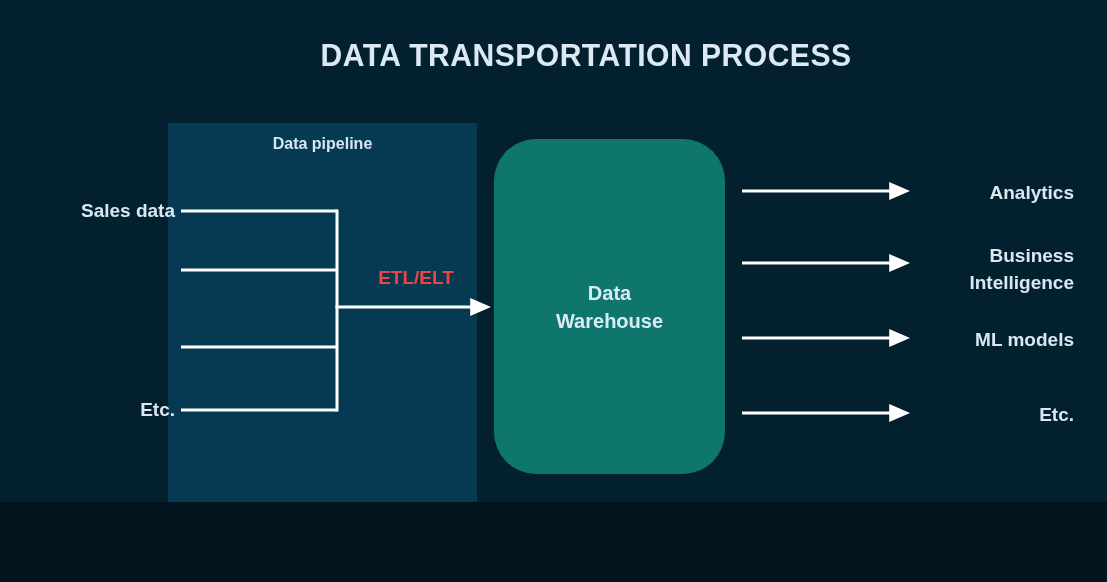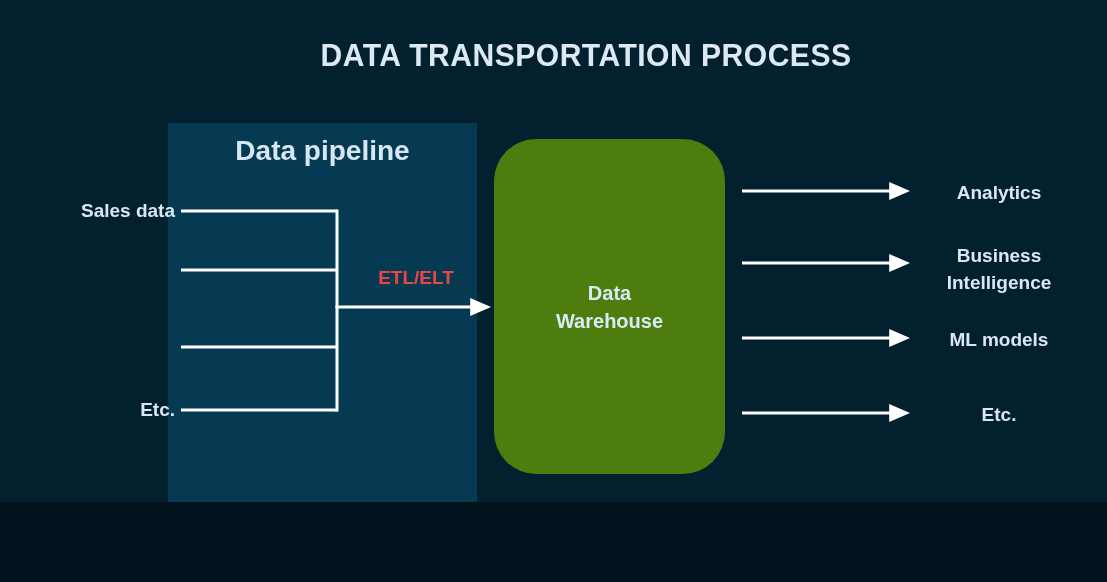--- a/index.html
+++ b/index.html
@@ -27,28 +27,28 @@
     position:absolute;
     left:168px;top:123px;
     width:309px;height:406px;
     background:#07405b;
     background:#063a53;
   }
   .pipeline-label{
     position:absolute;
     left:0;top:12px;width:100%;
     text-align:center;
-    font-size:28px;font-weight:bold;
+    font-size:16px;font-weight:bold;
     color:#d6e7f2;
   }
   .warehouse-box{
     position:absolute;
     left:494px;top:139px;
     width:231px;height:335px;
-    background:#4d7c0f;
+    background:#0f766e;
     border-radius:42px;
     display:flex;align-items:center;justify-content:center;
   }
   .warehouse-label{
     width:150px;
     text-align:center;
     font-size:20px;font-weight:bold;
     line-height:28px;
     color:#d9ecf5;
   }
@@ -67,21 +67,21 @@
   .etl-label{
     position:absolute;
     left:346px;top:267px;width:140px;
     text-align:center;
     font-size:19px;font-weight:bold;
     color:#ef4444;
   }
   .out-label{
     position:absolute;
     left:924px;width:150px;
-    text-align:center;
+    text-align:right;
     font-size:19px;font-weight:bold;
     line-height:27px;
     color:#d9e7f1;
   }
   .out-1{top:179px;}
   .out-2{top:242px;}
   .out-3{top:326px;}
   .out-4{top:401px;}
   svg.connectors{
     position:absolute;left:0;top:0;

